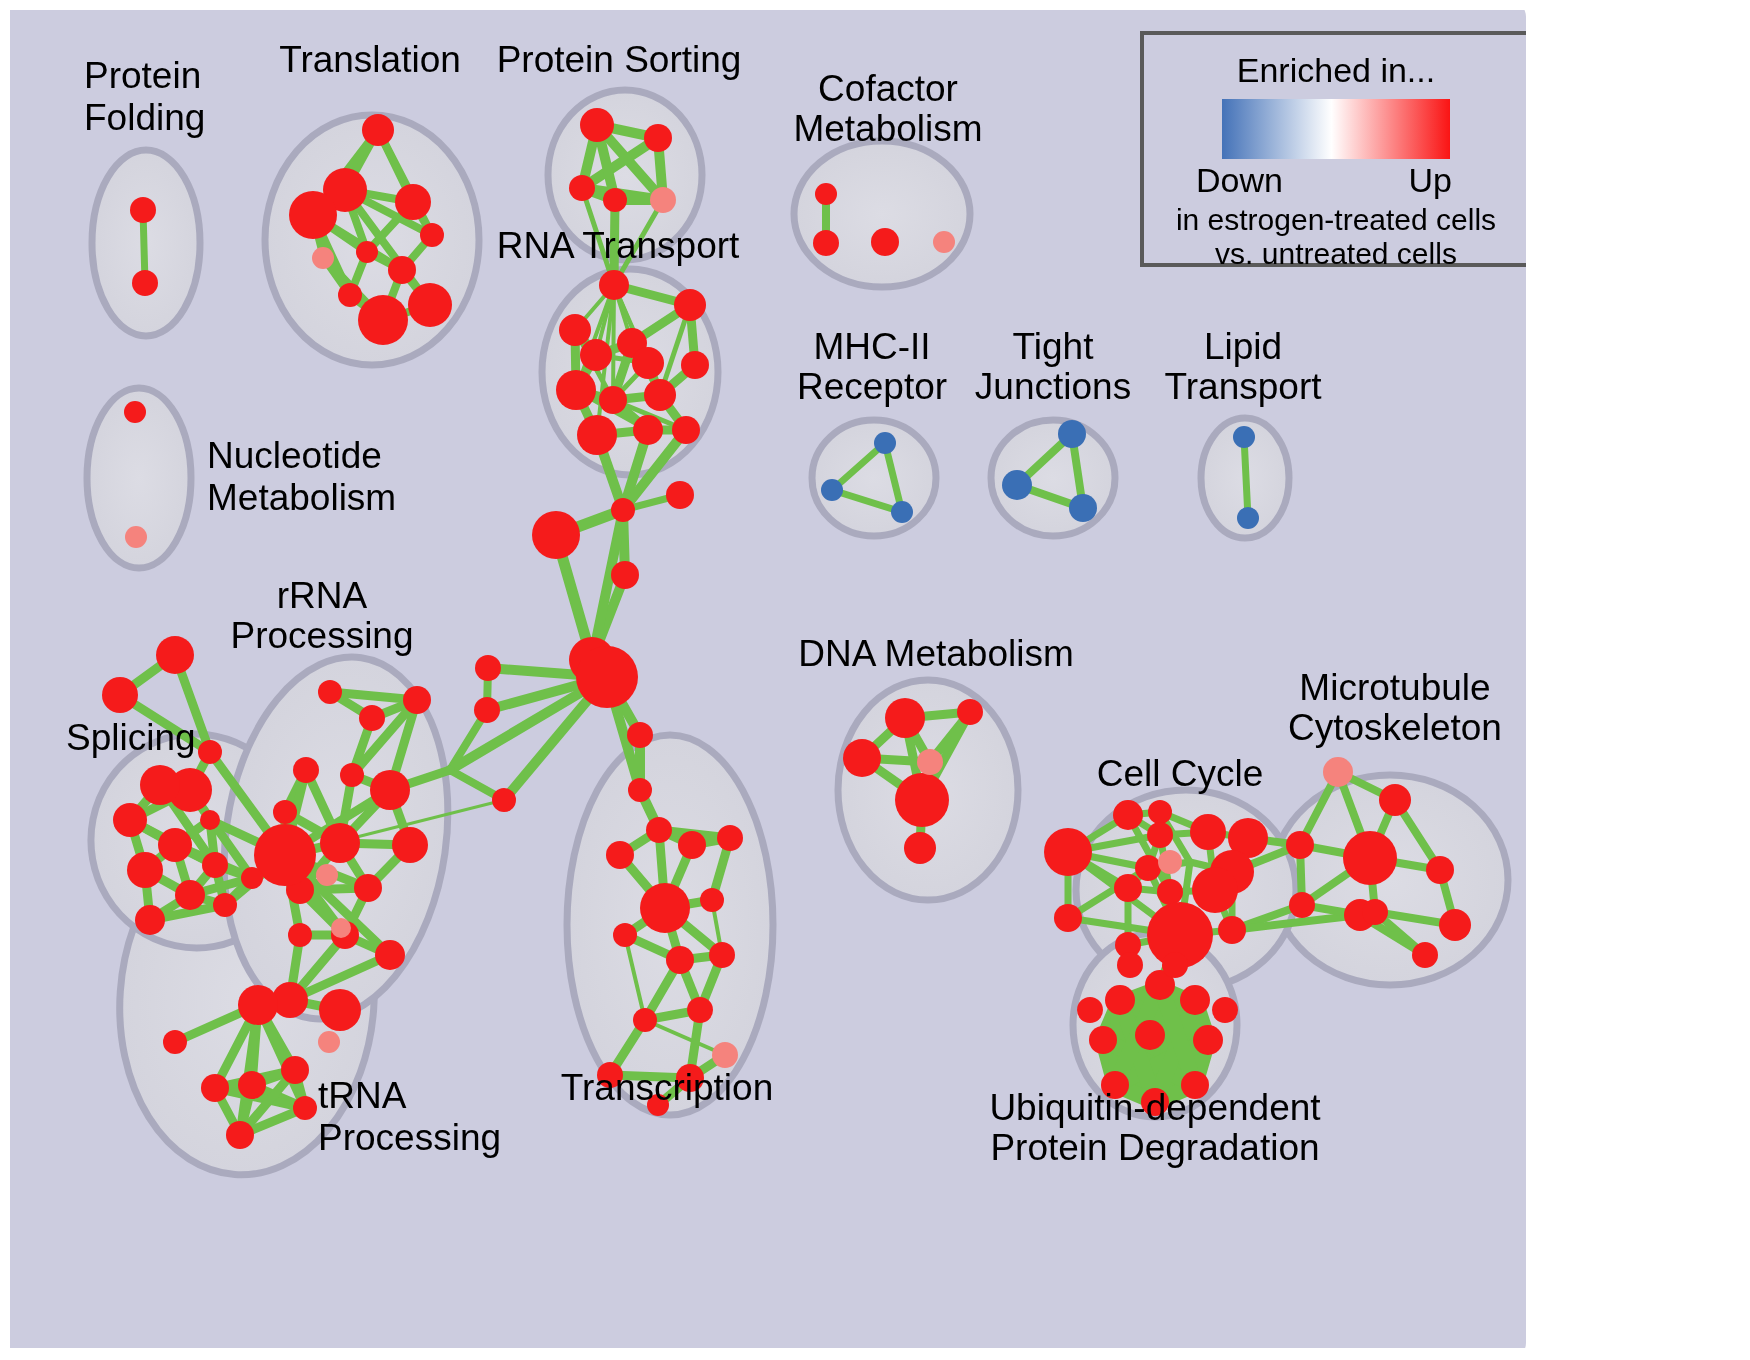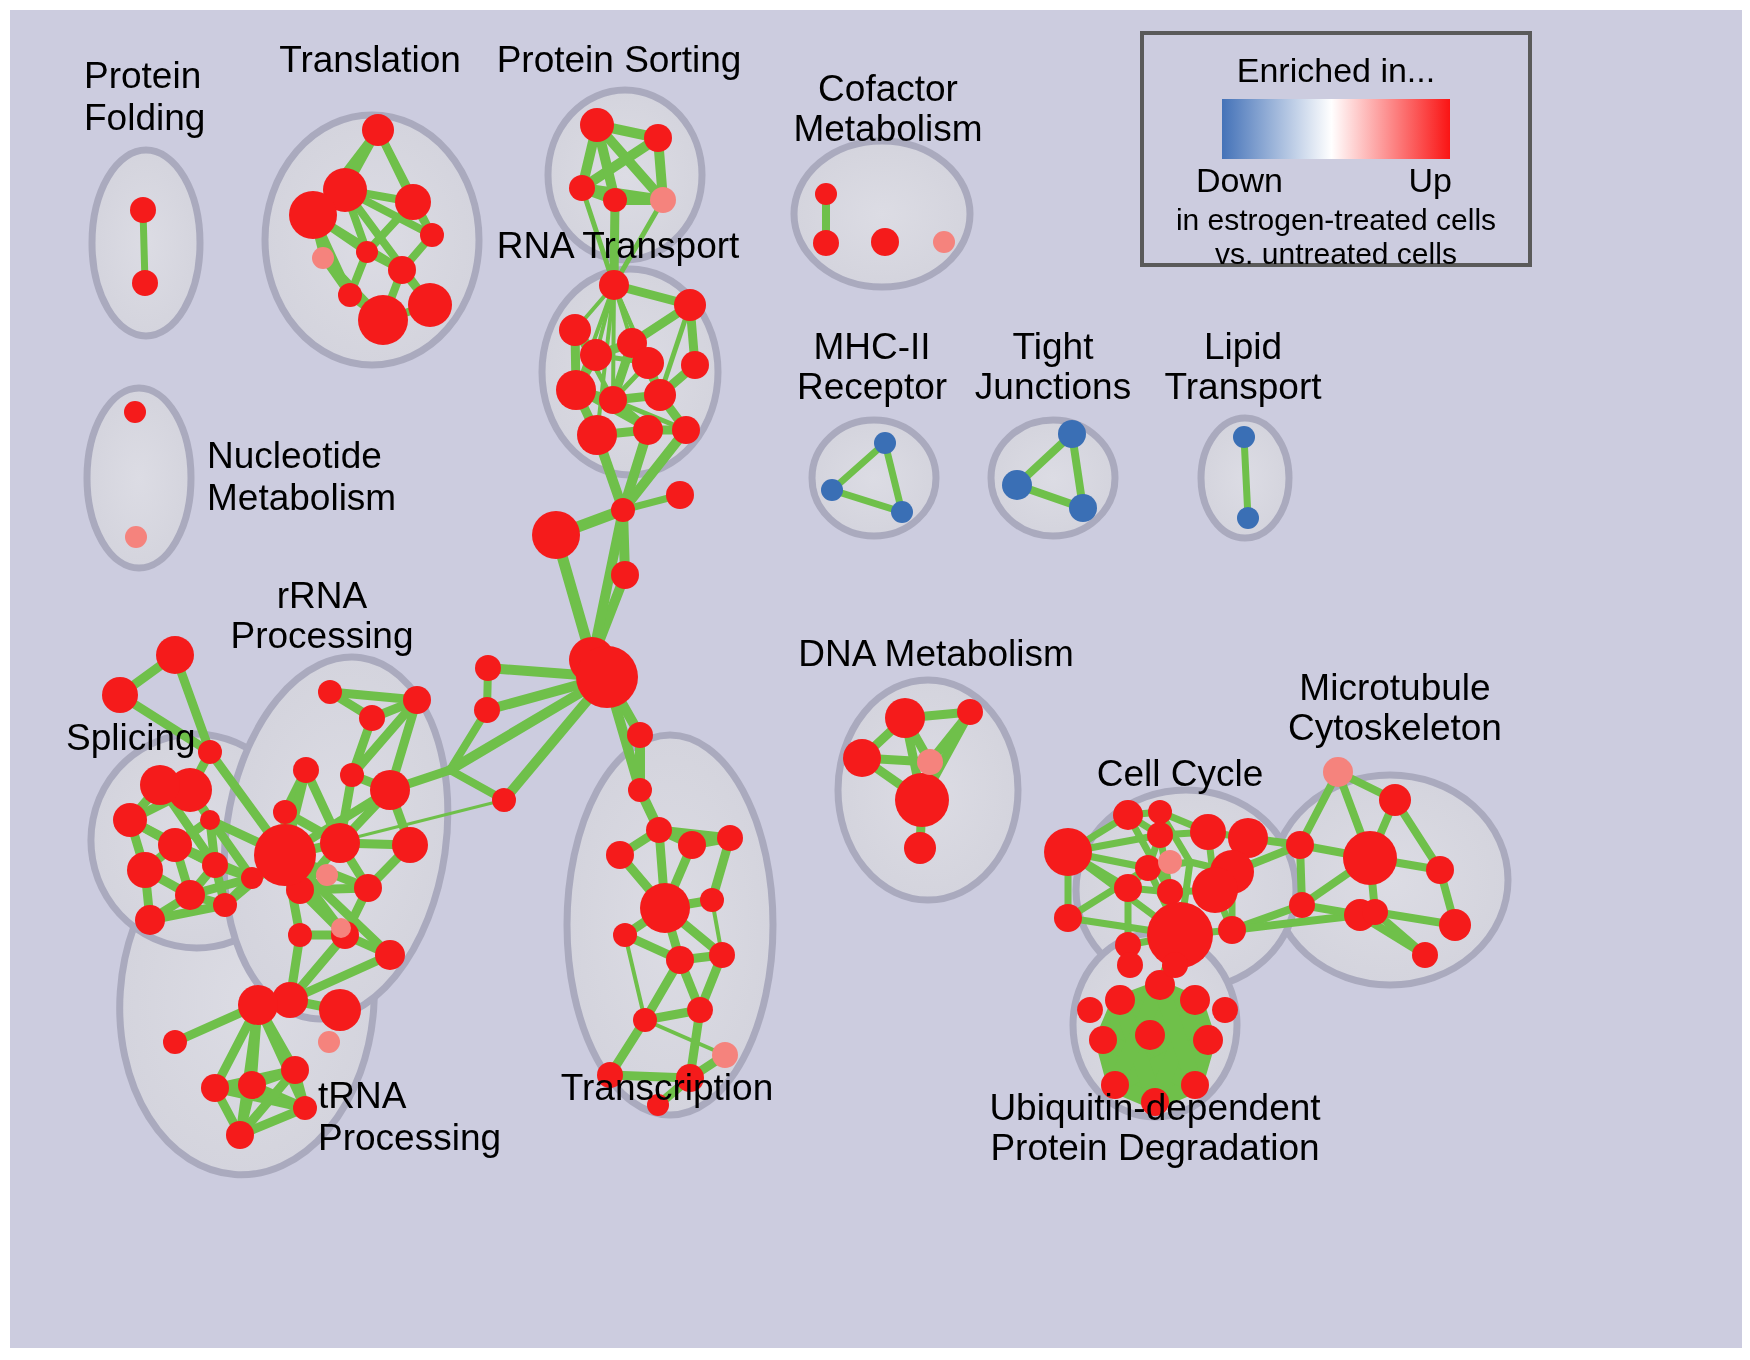--- a/index.html
+++ b/index.html
@@ -1,17 +1,17 @@
 <!DOCTYPE html>
 <html><head>
 <meta charset="utf-8">
 <style>
   html,body{margin:0;padding:0;background:#ffffff;}
   body{font-family:"Liberation Sans", sans-serif;}
-  #figure{position:relative;width:1750px;height:1360px;background:#ffffff;overflow:hidden;border-radius:17px;}
+  #figure{position:relative;width:1526px;height:1360px;background:#ffffff;overflow:hidden;border-radius:17px;}
   #canvas{position:absolute;left:0;top:0;width:1750px;height:1360px;}
   .cluster-label{fill:#000000;font-family:"Liberation Sans", sans-serif;font-size:37px;}
   .legend-title{fill:#000000;font-family:"Liberation Sans", sans-serif;font-size:34px;}
   .legend-end{fill:#000000;font-family:"Liberation Sans", sans-serif;font-size:34px;}
   .legend-sub{fill:#000000;font-family:"Liberation Sans", sans-serif;font-size:30px;}
 </style>
 </head>
 <body>
 
 <div id="figure">

